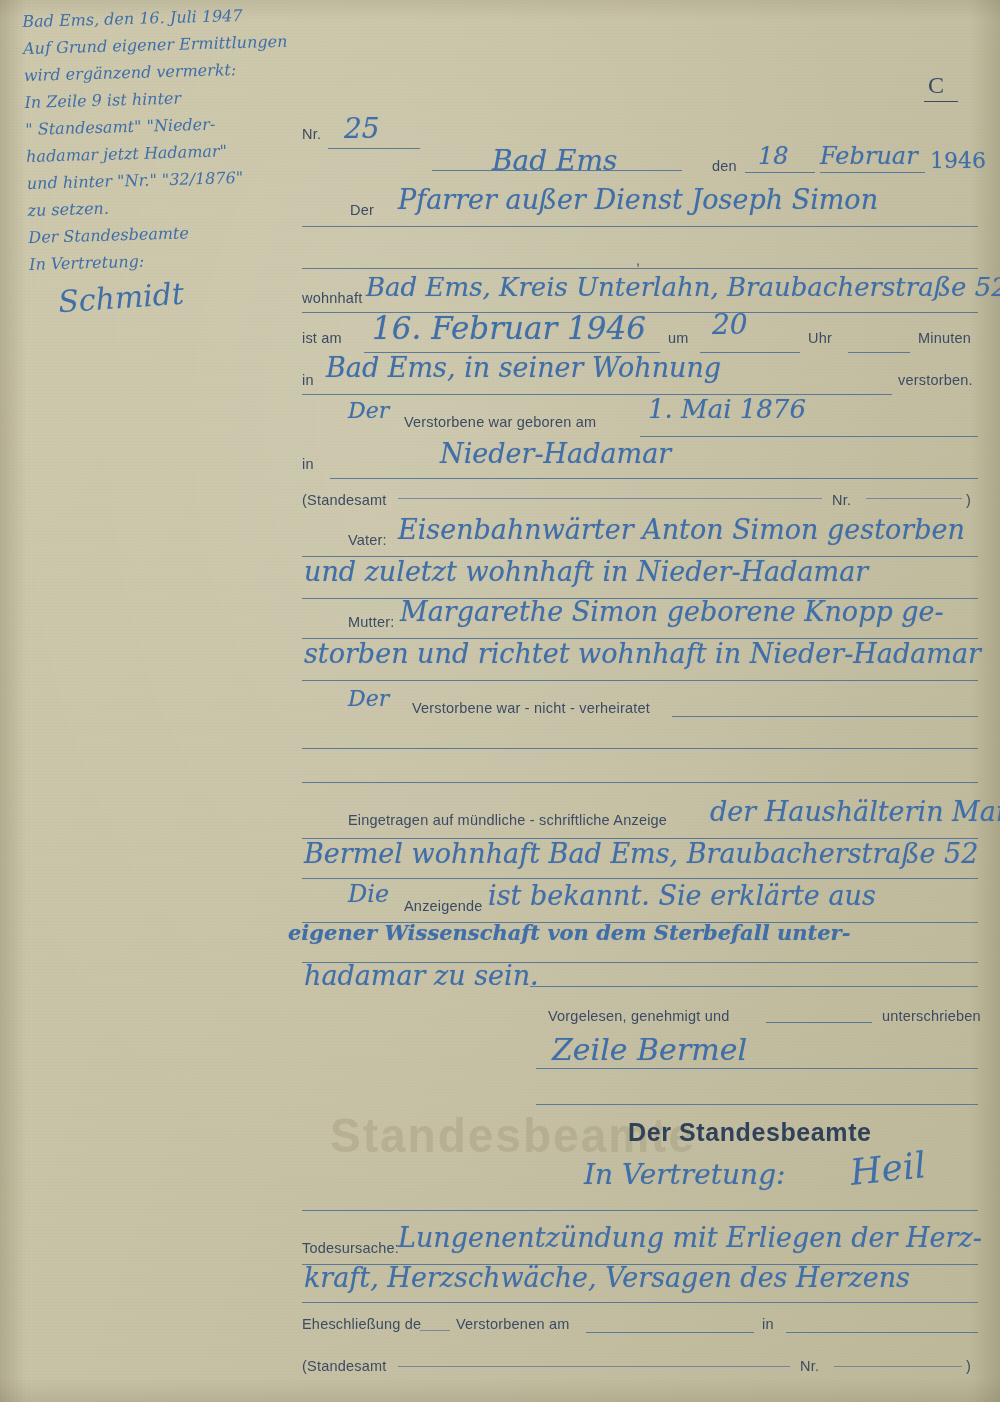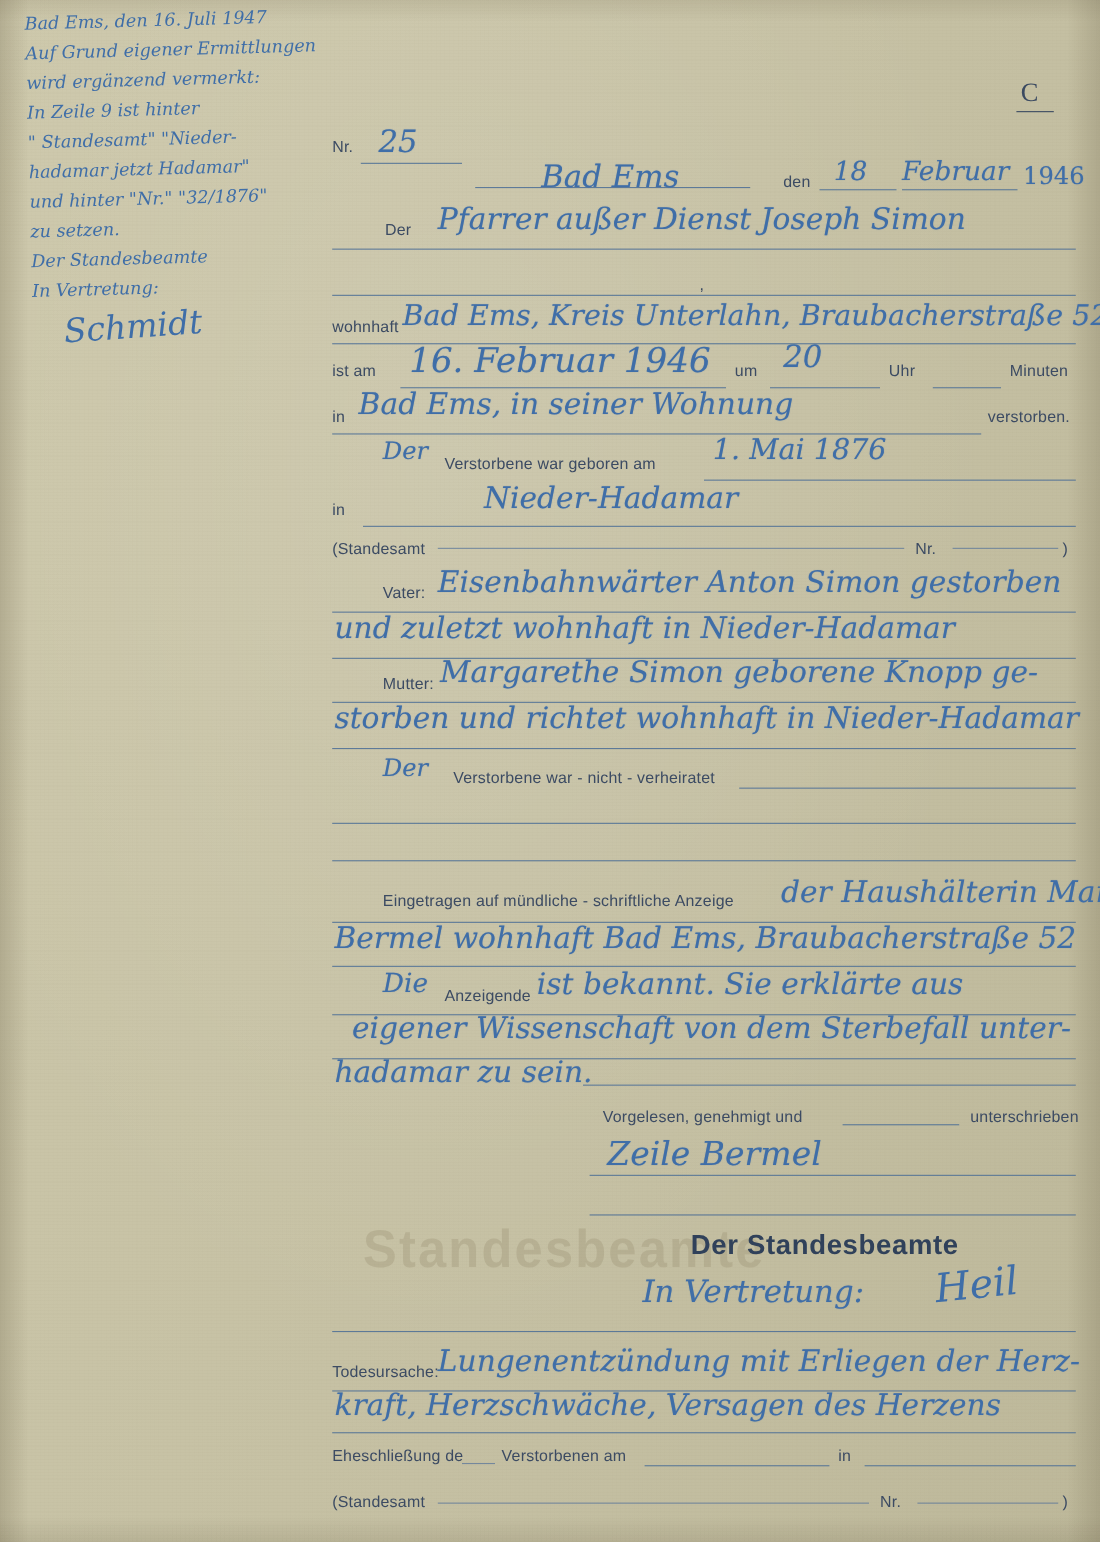--- a/index.html
+++ b/index.html
@@ -208,21 +208,21 @@
   <div class="print" style="left:348px;top:812px;">Eingetragen auf mündliche - schriftliche Anzeige</div>
   <div class="hand" style="left:710px;top:796px;font-size:27px;">der Haushälterin Maria</div>
   <div class="rule" style="left:302px;top:838px;width:676px;"></div>
   <div class="hand" style="left:304px;top:838px;font-size:27px;">Bermel wohnhaft Bad Ems, Braubacherstraße 52</div>
   <div class="rule" style="left:302px;top:878px;width:676px;"></div>
 
   <div class="hand" style="left:348px;top:880px;font-size:24px;">Die</div>
   <div class="print" style="left:404px;top:898px;">Anzeigende</div>
   <div class="hand" style="left:488px;top:880px;font-size:27px;">ist bekannt. Sie erklärte aus</div>
   <div class="rule" style="left:302px;top:922px;width:676px;"></div>
-  <div class="hand" style="left:320px;top:920px;font-size:27px;">eigener Wissenschaft von dem Sterbefall unter-</div>
+  <div class="hand" style="left:288px;top:920px;font-size:21px;font-weight:bold;">eigener Wissenschaft von dem Sterbefall unter-</div>
   <div class="rule" style="left:302px;top:962px;width:676px;"></div>
   <div class="hand" style="left:304px;top:960px;font-size:27px;">hadamar zu sein.</div>
   <div class="rule" style="left:530px;top:986px;width:448px;"></div>
 
   <div class="print" style="left:548px;top:1008px;">Vorgelesen, genehmigt und</div>
   <div class="rule" style="left:766px;top:1022px;width:106px;"></div>
   <div class="print" style="left:882px;top:1008px;">unterschrieben</div>
 
   <div class="hand" style="left:552px;top:1032px;font-size:30px;">Zeile Bermel</div>
   <div class="rule" style="left:536px;top:1068px;width:442px;"></div>

